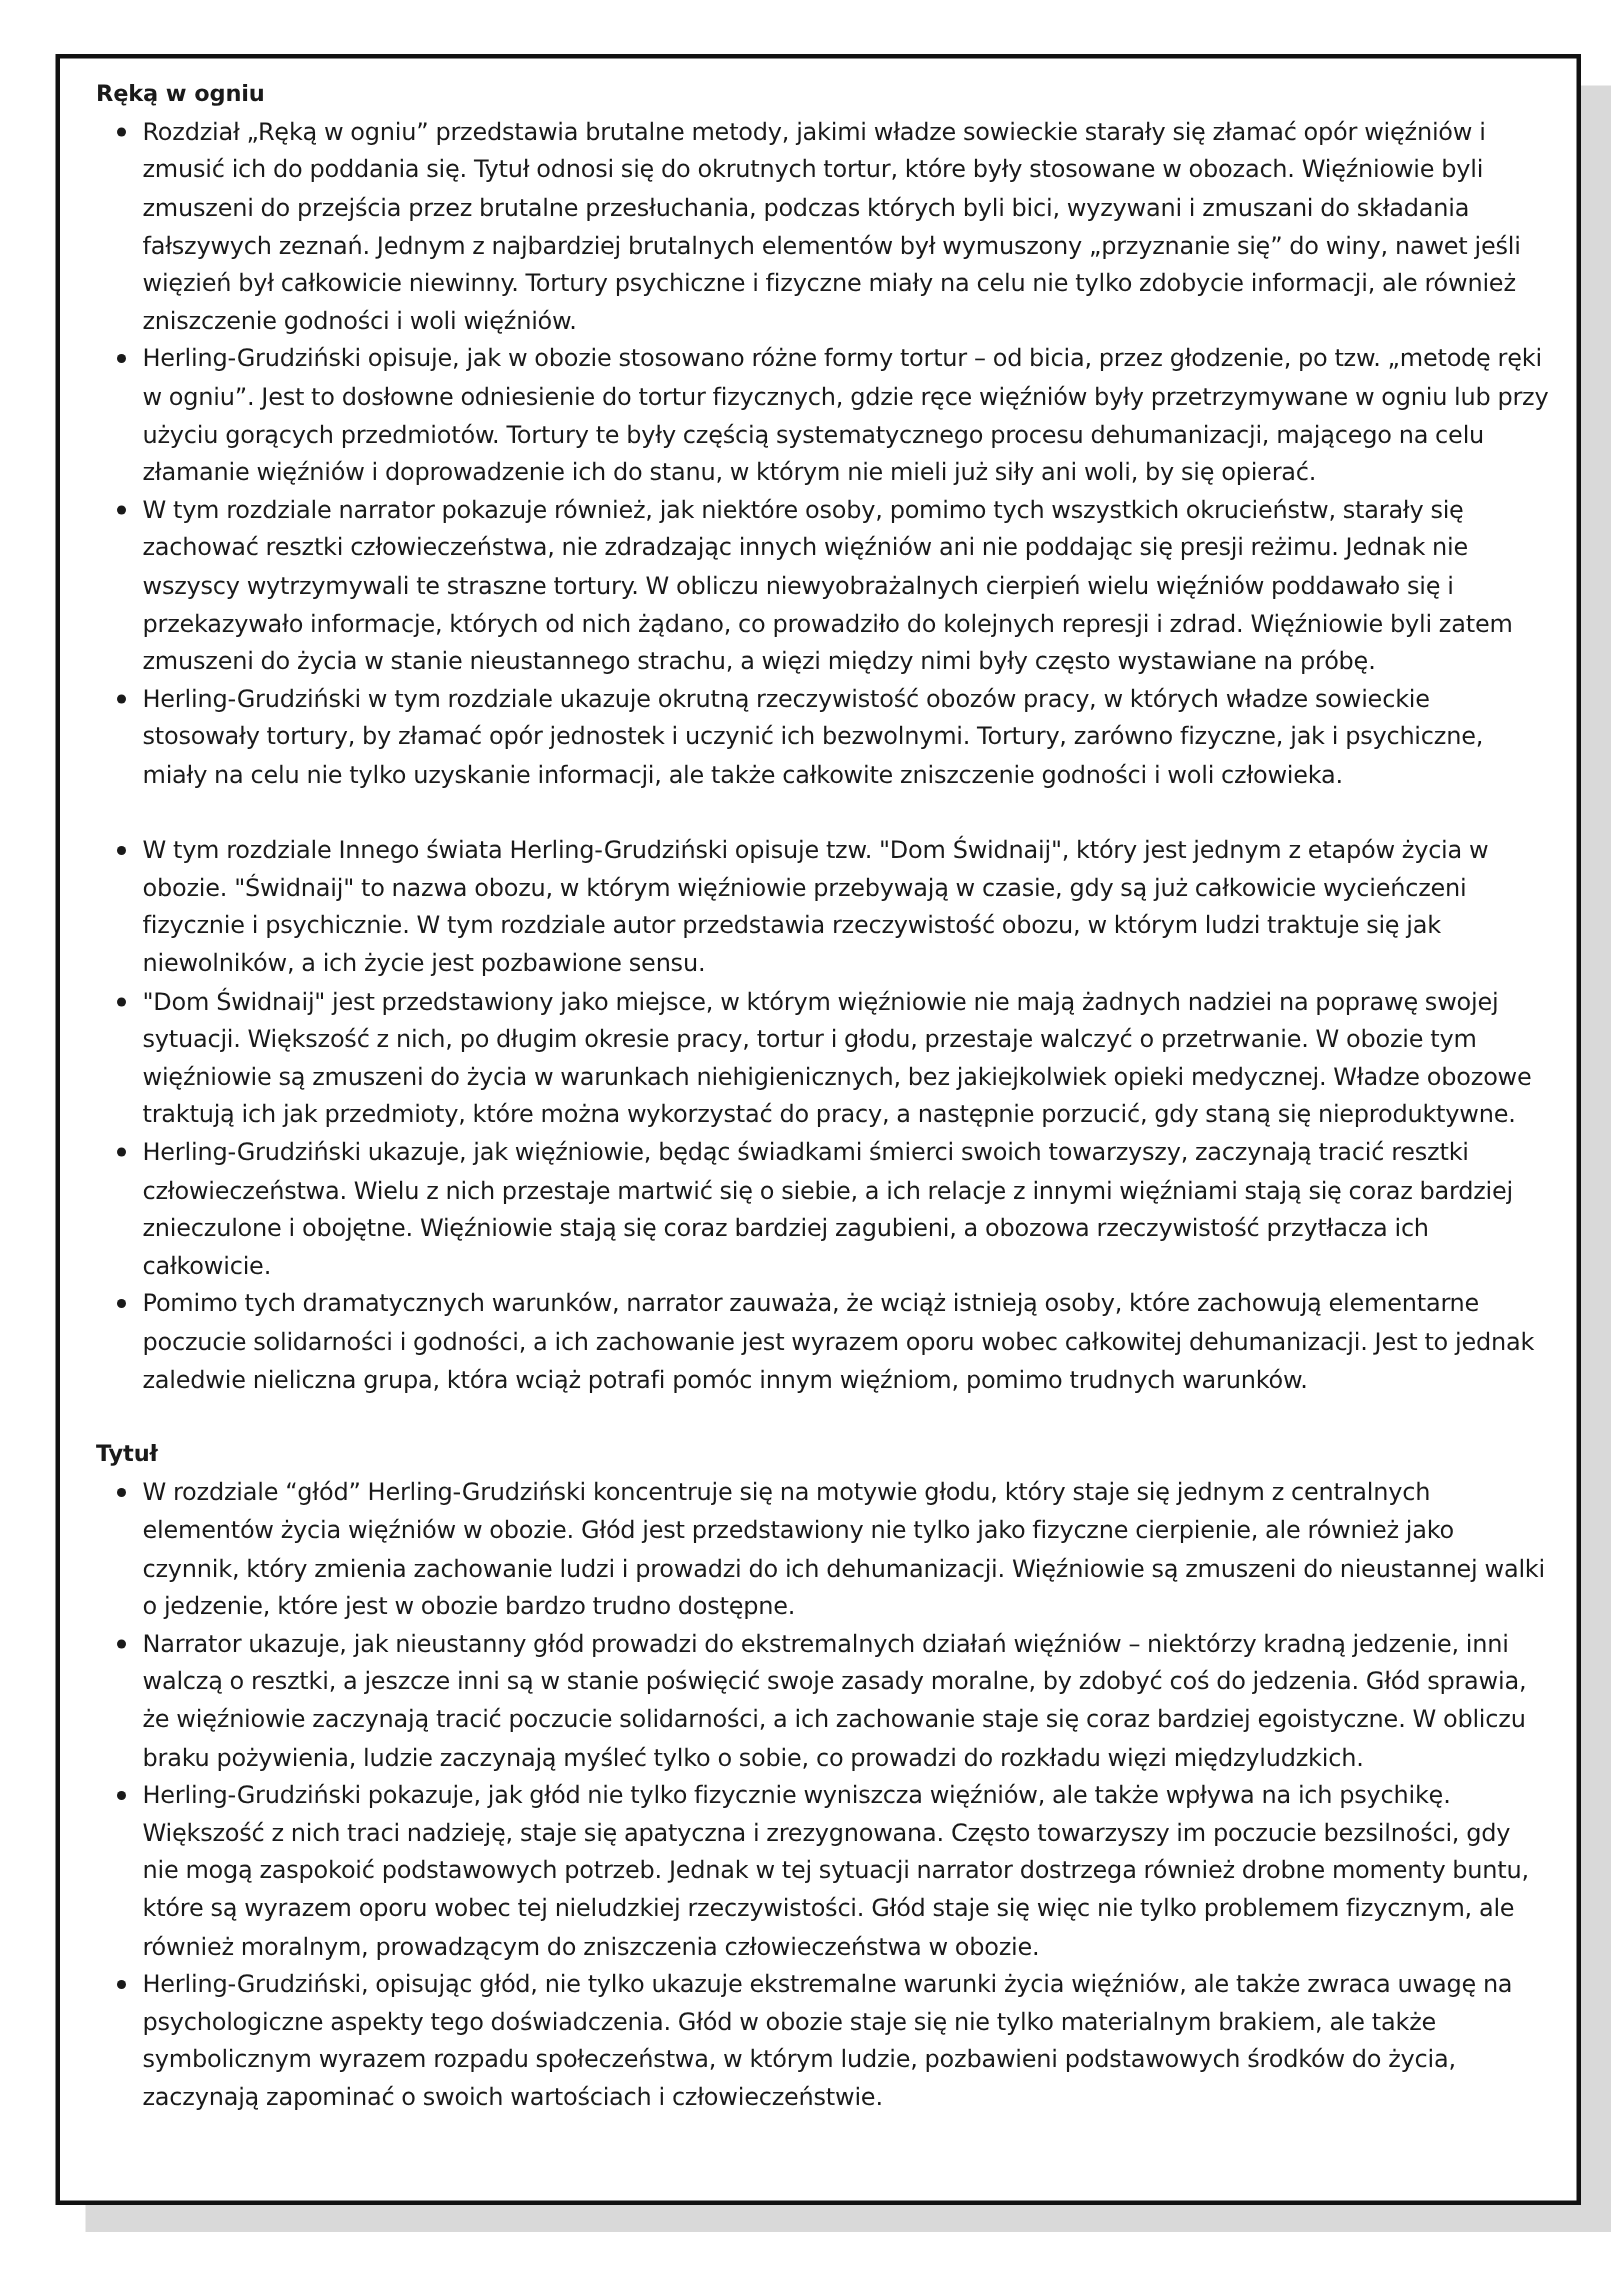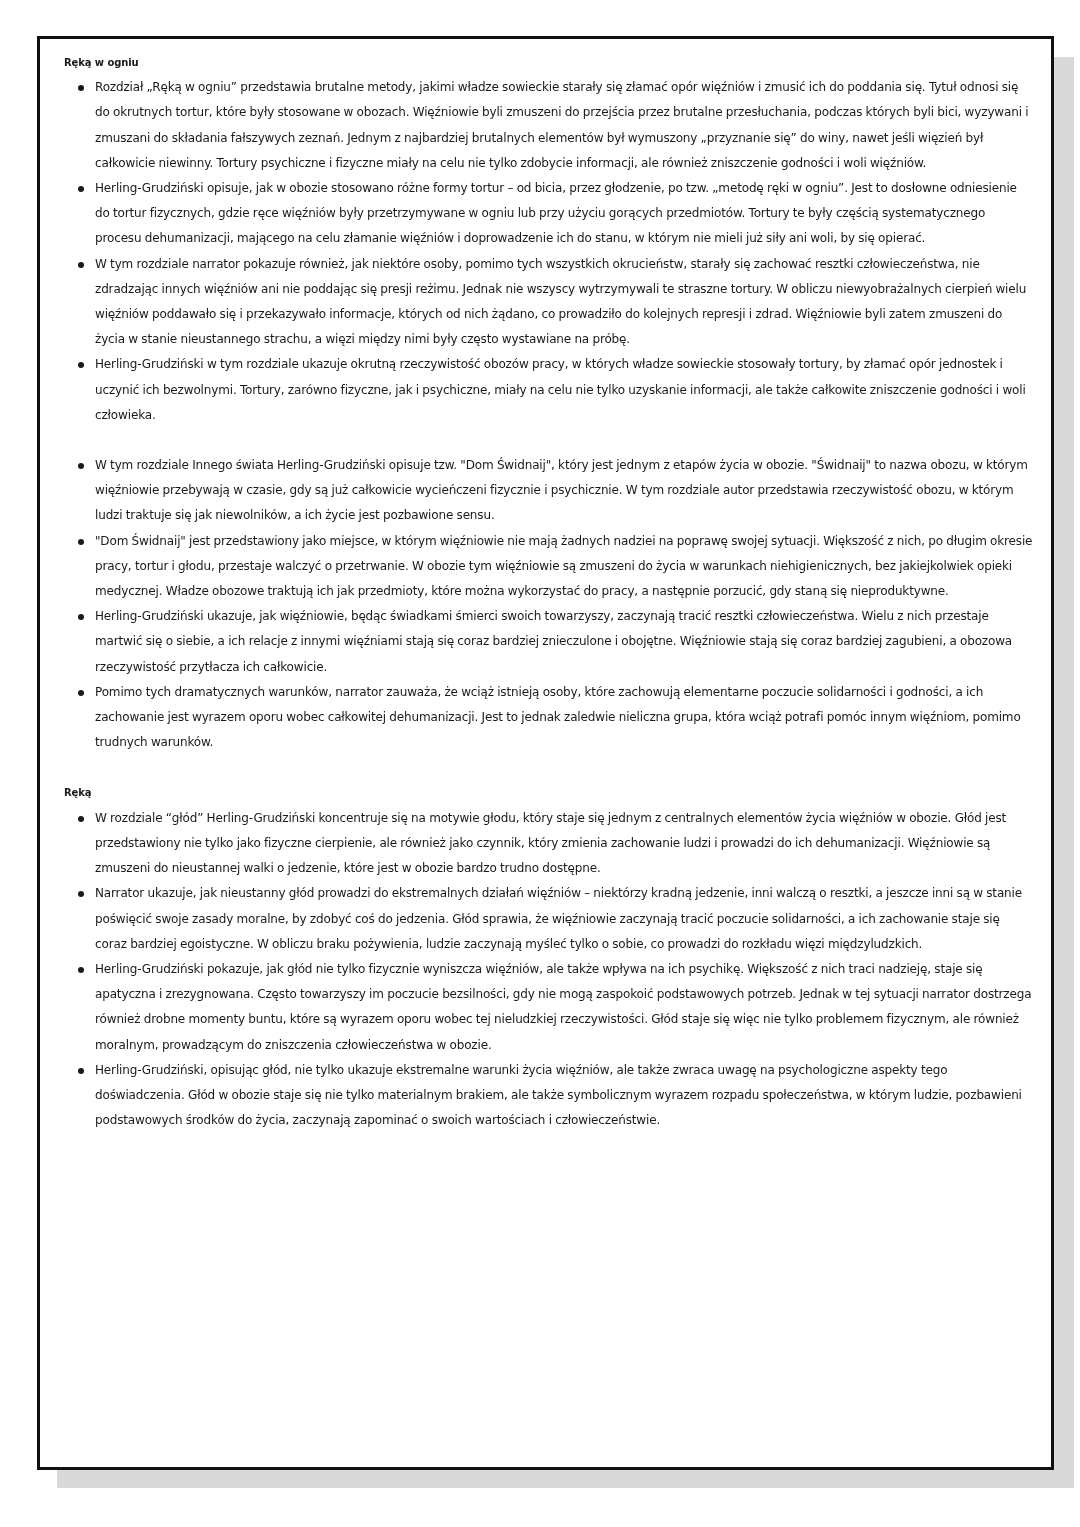--- a/index.html
+++ b/index.html
@@ -37,33 +37,33 @@
       position: absolute;
       left: 24px;
       top: 11px;
       right: 18px;
     }
     .section {
       margin: 0 0 25px 0;
     }
     .section-title {
       font-weight: bold;
-      font-size: 10px;
+      font-size: 15px;
       line-height: 25.2px;
       margin: 0;
       letter-spacing: -0.1px;
     }
     ul.points {
       list-style: none;
       margin: 0;
       padding: 0 0 0 31px;
     }
     ul.points li {
       position: relative;
-      font-size: 12px;
+      font-size: 16px;
       line-height: 25.2px;
       letter-spacing: -0.15px;
       word-spacing: -0.3px;
     }
     ul.points li .bullet {
       position: absolute;
       left: -17px;
       top: 10px;
       width: 6px;
       height: 6px;
@@ -92,21 +92,21 @@
     <div class="section">
       <ul class="points">
         <li><span class="bullet"></span><span>W tym rozdziale Innego świata Herling-Grudziński opisuje tzw. "Dom Świdnaij", który jest jednym z etapów życia w obozie. "Świdnaij" to nazwa obozu, w którym więźniowie przebywają w czasie, gdy są już całkowicie wycieńczeni fizycznie i psychicznie. W tym rozdziale autor przedstawia rzeczywistość obozu, w którym ludzi traktuje się jak niewolników, a ich życie jest pozbawione sensu.</span></li>
         <li><span class="bullet"></span><span>"Dom Świdnaij" jest przedstawiony jako miejsce, w którym więźniowie nie mają żadnych nadziei na poprawę swojej sytuacji. Większość z nich, po długim okresie pracy, tortur i głodu, przestaje walczyć o przetrwanie. W obozie tym więźniowie są zmuszeni do życia w warunkach niehigienicznych, bez jakiejkolwiek opieki medycznej. Władze obozowe traktują ich jak przedmioty, które można wykorzystać do pracy, a następnie porzucić, gdy staną się nieproduktywne.</span></li>
         <li><span class="bullet"></span><span>Herling-Grudziński ukazuje, jak więźniowie, będąc świadkami śmierci swoich towarzyszy, zaczynają tracić resztki człowieczeństwa. Wielu z nich przestaje martwić się o siebie, a ich relacje z innymi więźniami stają się coraz bardziej znieczulone i obojętne. Więźniowie stają się coraz bardziej zagubieni, a obozowa rzeczywistość przytłacza ich całkowicie.</span></li>
         <li><span class="bullet"></span><span>Pomimo tych dramatycznych warunków, narrator zauważa, że wciąż istnieją osoby, które zachowują elementarne poczucie solidarności i godności, a ich zachowanie jest wyrazem oporu wobec całkowitej dehumanizacji. Jest to jednak zaledwie nieliczna grupa, która wciąż potrafi pomóc innym więźniom, pomimo trudnych warunków.</span></li>
       </ul>
     </div>
 
     <div class="section">
-      <h2 class="section-title">Ręką</h2>
+      <h2 class="section-title">Tytuł</h2>
       <ul class="points">
         <li><span class="bullet"></span><span>W rozdziale “głód” Herling-Grudziński koncentruje się na motywie głodu, który staje się jednym z centralnych elementów życia więźniów w obozie. Głód jest przedstawiony nie tylko jako fizyczne cierpienie, ale również jako czynnik, który zmienia zachowanie ludzi i prowadzi do ich dehumanizacji. Więźniowie są zmuszeni do nieustannej walki o jedzenie, które jest w obozie bardzo trudno dostępne.</span></li>
         <li><span class="bullet"></span><span>Narrator ukazuje, jak nieustanny głód prowadzi do ekstremalnych działań więźniów – niektórzy kradną jedzenie, inni walczą o resztki, a jeszcze inni są w stanie poświęcić swoje zasady moralne, by zdobyć coś do jedzenia. Głód sprawia, że więźniowie zaczynają tracić poczucie solidarności, a ich zachowanie staje się coraz bardziej egoistyczne. W obliczu braku pożywienia, ludzie zaczynają myśleć tylko o sobie, co prowadzi do rozkładu więzi międzyludzkich.</span></li>
         <li><span class="bullet"></span><span>Herling-Grudziński pokazuje, jak głód nie tylko fizycznie wyniszcza więźniów, ale także wpływa na ich psychikę. Większość z nich traci nadzieję, staje się apatyczna i zrezygnowana. Często towarzyszy im poczucie bezsilności, gdy nie mogą zaspokoić podstawowych potrzeb. Jednak w tej sytuacji narrator dostrzega również drobne momenty buntu, które są wyrazem oporu wobec tej nieludzkiej rzeczywistości. Głód staje się więc nie tylko problemem fizycznym, ale również moralnym, prowadzącym do zniszczenia człowieczeństwa w obozie.</span></li>
         <li><span class="bullet"></span><span>Herling-Grudziński, opisując głód, nie tylko ukazuje ekstremalne warunki życia więźniów, ale także zwraca uwagę na psychologiczne aspekty tego doświadczenia. Głód w obozie staje się nie tylko materialnym brakiem, ale także symbolicznym wyrazem rozpadu społeczeństwa, w którym ludzie, pozbawieni podstawowych środków do życia, zaczynają zapominać o swoich wartościach i człowieczeństwie.</span></li>
       </ul>
     </div>
 
   </div>
 </div>

